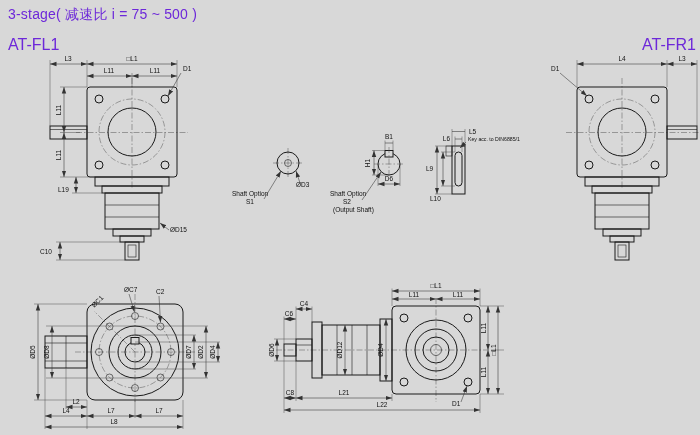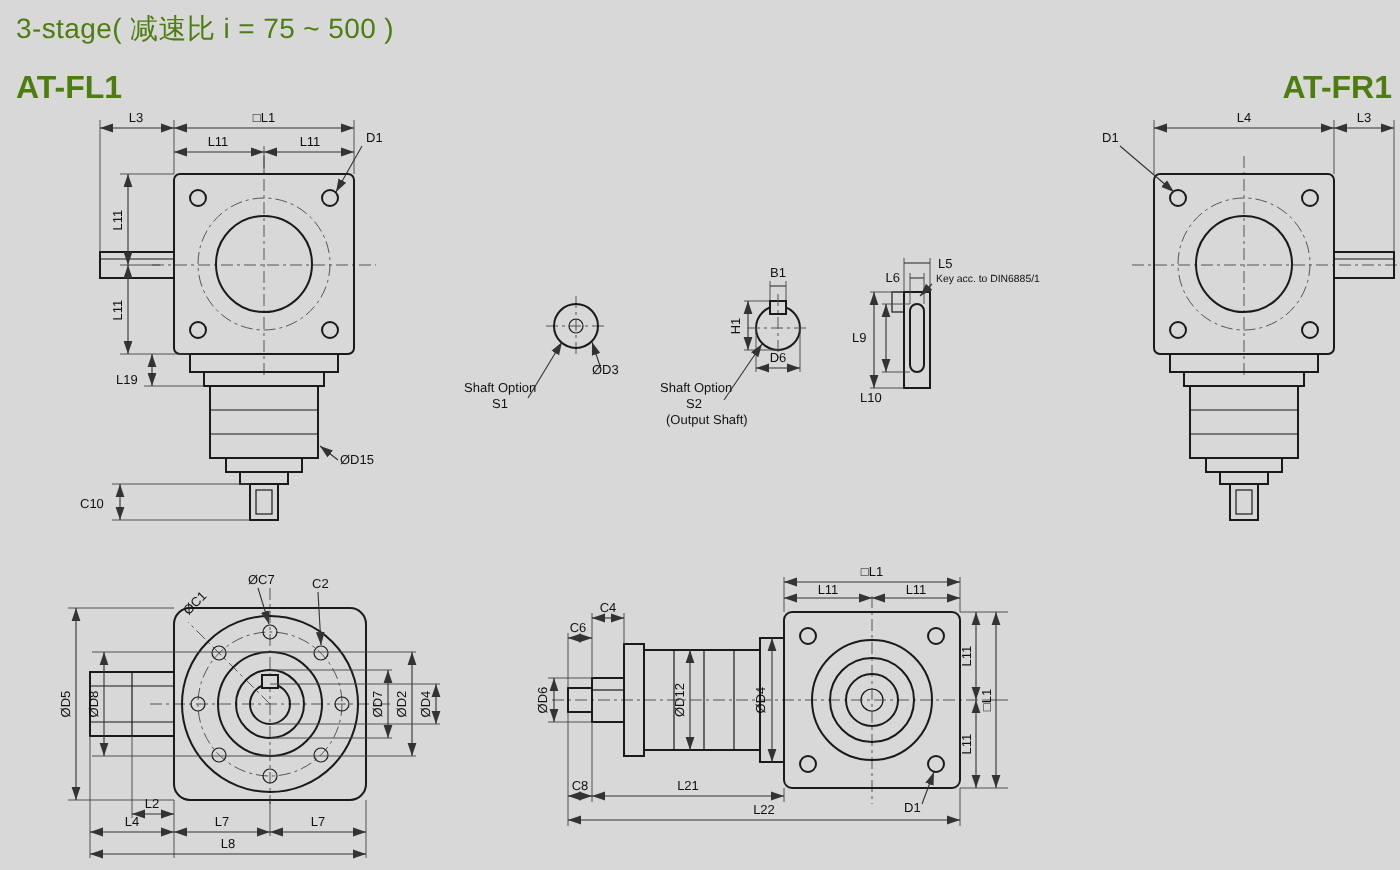--- a/index.html
+++ b/index.html
@@ -1,20 +1,20 @@
 <!DOCTYPE html>
 <html><head>
 <meta charset="utf-8">
 <style>
   html,body{margin:0;padding:0}
   body{background:#b9b9b9}
   .stage{position:relative;width:700px;height:435px;background:#d8d8d8;overflow:hidden;
-         font-family:"Liberation Sans",sans-serif;color:#4d7c0f}
+         font-family:"Liberation Sans",sans-serif;color:#6d28d9}
   .hdr{position:absolute;left:8px;top:6px;font-size:14px;letter-spacing:.2px}
-  .model{position:absolute;top:36px;font-size:16px;font-weight:bold}
+  .model{position:absolute;top:36px;font-size:16px;font-weight:normal}
   .model.left{left:8px}
   .model.right{right:4px}
   svg{position:absolute;left:0;top:0}
   .ln{stroke:#1a1a1a;stroke-width:1;fill:none}
   .th{stroke:#1a1a1a;stroke-width:.6;fill:none}
   .cl{stroke:#555;stroke-width:.5;fill:none;stroke-dasharray:6 2 1.5 2}
   .ext{stroke:#444;stroke-width:.45;fill:none}
   .dim{stroke:#333;stroke-width:.55;fill:none;marker-start:url(#ar);marker-end:url(#ar)}
   .dimp{stroke:#333;stroke-width:.55;fill:none}
   .ldr{stroke:#333;stroke-width:.55;fill:none;marker-end:url(#ar)}

